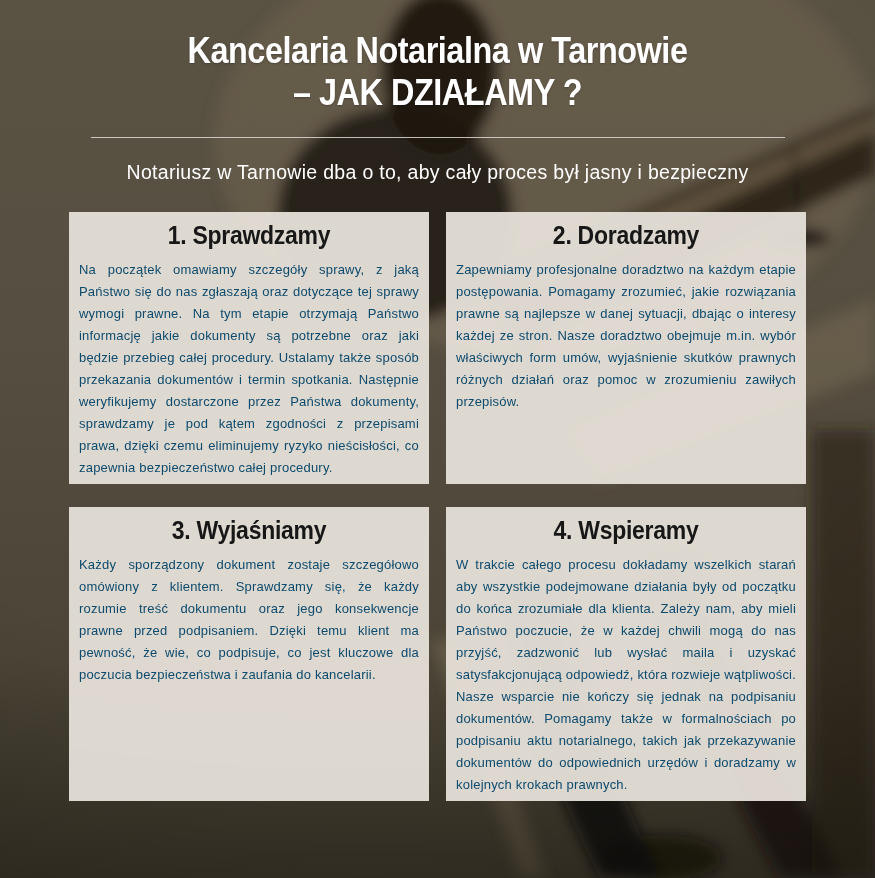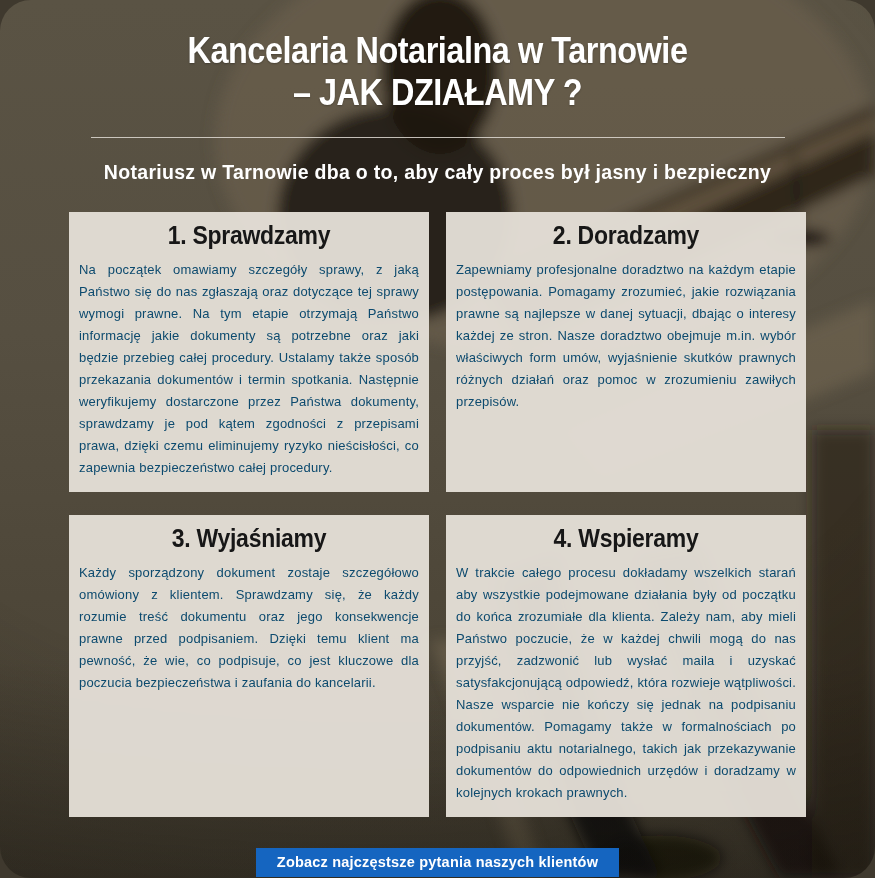--- a/index.html
+++ b/index.html
@@ -5,21 +5,20 @@
   html,body{margin:0;padding:0;}
   body{
     width:875px;height:878px;
     font-family:"Liberation Sans", sans-serif;
     background:#3f392e;
     overflow:hidden;
   }
   .stage{
     position:relative;width:875px;height:878px;overflow:hidden;
     background:linear-gradient(180deg,#5a5344 0%,#564f41 38%,#4e4739 68%,#453f32 100%);
-    border-radius:31px;
   }
   .bg-svg{position:absolute;inset:0;display:block;}
   .vignette{
     position:absolute;inset:0;pointer-events:none;
     background:
       radial-gradient(ellipse 120% 90% at 42% 30%, rgba(0,0,0,0) 55%, rgba(18,14,9,0.32) 100%),
       linear-gradient(180deg, rgba(0,0,0,0) 75%, rgba(12,10,6,0.25) 100%);
   }
   .content{position:relative;z-index:2;padding-top:30px;}
   h1.title{
@@ -29,30 +28,30 @@
     transform:scaleX(0.9);
     text-shadow:0 1px 2px rgba(0,0,0,0.25);
   }
   h1.title span{display:block;}
   .divider{
     width:694px;margin:23px auto 0;height:0;
     border:none;border-top:1px solid rgba(223,219,212,0.85);
   }
   .subtitle{
     margin:23px 0 0;text-align:center;color:#ffffff;
-    font-size:19.5px;font-weight:700;letter-spacing:0.3px;
+    font-size:19.5px;font-weight:400;letter-spacing:0.3px;
   }
   .grid{
     width:737px;margin:28px auto 0;
     display:grid;grid-template-columns:1fr 1fr;
     column-gap:17px;row-gap:23px;
   }
   .card{
     background:rgba(228,223,214,0.96);
-    padding:7px 10px 13px;
+    padding:7px 10px 5px;
     box-sizing:border-box;
   }
   .card h3{
     margin:2px 0 9px;text-align:center;color:#171717;
     font-size:25px;font-weight:700;letter-spacing:-0.3px;
     transform:scaleX(0.92);
   }
   .card p{
     margin:0;color:#0c4a6e;
     font-size:13px;line-height:22px;letter-spacing:0.2px;
@@ -123,18 +122,15 @@
         <p>Każdy sporządzony dokument zostaje szczegółowo omówiony z klientem. Sprawdzamy się, że każdy rozumie treść dokumentu oraz jego konsekwencje prawne przed podpisaniem. Dzięki temu klient ma pewność, że wie, co podpisuje, co jest kluczowe dla poczucia bezpieczeństwa i zaufania do kancelarii.</p>
       </article>
 
       <article class="card">
         <h3>4. Wspieramy</h3>
         <p>W trakcie całego procesu dokładamy wszelkich starań aby wszystkie podejmowane działania były od początku do końca zrozumiałe dla klienta. Zależy nam, aby mieli Państwo poczucie, że w każdej chwili mogą do nas przyjść, zadzwonić lub wysłać maila i uzyskać satysfakcjonującą odpowiedź, która rozwieje wątpliwości. Nasze wsparcie nie kończy się jednak na podpisaniu dokumentów. Pomagamy także w formalnościach po podpisaniu aktu notarialnego, takich jak przekazywanie dokumentów do odpowiednich urzędów i doradzamy w kolejnych krokach prawnych.</p>
       </article>
 
     </section>
 
-    <div class="cta-row">
-      <a href="#" class="cta">Zobacz najczęstsze pytania naszych klientów</a>
-    </div>
 
   </main>
 </div>
 
 </body></html>

